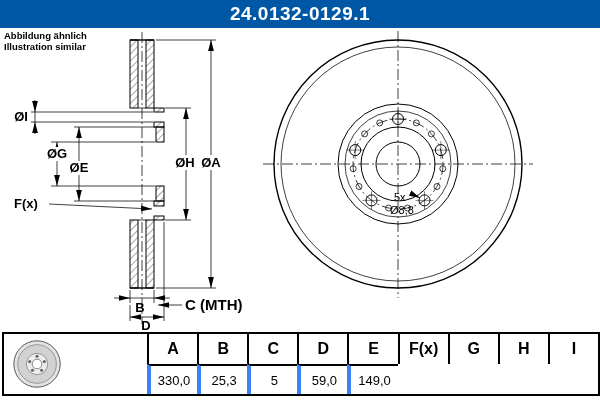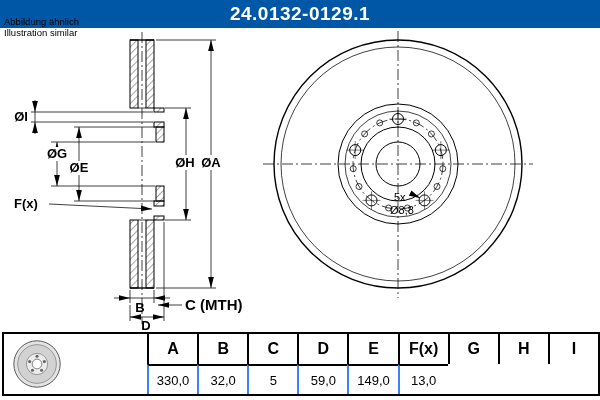--- a/index.html
+++ b/index.html
@@ -1,28 +1,28 @@
 <!DOCTYPE html>
 <html><head>
 <meta charset="utf-8">
 <style>
   html,body{margin:0;padding:0;background:#fff;}
   .page{position:relative;width:600px;height:400px;background:#fff;overflow:hidden;
         font-family:"Liberation Sans",sans-serif;color:#000;}
   .header{position:absolute;top:0;left:0;width:600px;height:28px;background:#0057A5;
           display:flex;align-items:center;justify-content:center;gap:48px;
           color:#fff;font-weight:bold;font-size:19px;letter-spacing:.5px;text-align:right;}
-  .note{position:absolute;top:16px;left:4px;font-size:9.5px;line-height:11px;z-index:2;}
+  .note{position:absolute;top:30px;left:4px;font-size:9.5px;line-height:11px;z-index:2;font-weight:bold;}
   svg.drawing{position:absolute;top:28px;left:0;}
   .spec-table{position:absolute;left:2px;top:332px;width:594px;height:60px;border:2px solid #000;
               display:grid;grid-template-columns:143px repeat(9,1fr);grid-template-rows:1fr 1fr;background:#fff;}
   .cell{display:flex;align-items:center;justify-content:center;overflow:hidden;}
   .icon-cell{grid-row:1/3;grid-column:1;justify-content:flex-start;padding-left:5px;}
   .head{border-left:2px solid #000;font-weight:bold;font-size:16px;}
-  .val{border-left:2px solid #3b82f6;border-top:2px solid #000;font-size:13px;}
+  .val{border-left:4px solid #3b82f6;border-top:2px solid #000;font-size:13px;}
   
   .thick{stroke:#000;stroke-width:1.4;fill:none;}
   .med{stroke:#000;stroke-width:1;fill:none;}
   .thin{stroke:#000;stroke-width:.75;fill:none;}
   .hair{stroke:#000;stroke-width:.5;fill:none;}
   .dim{stroke:#000;stroke-width:.75;fill:none;}
   .cl{stroke:#000;stroke-width:.75;fill:none;stroke-dasharray:11 3 2 3;}
   .lbg{fill:#fff;stroke:none;}
   .dl{font:bold 13px "Liberation Sans",sans-serif;fill:#000;}
   .dlg{font:bold 15px "Liberation Sans",sans-serif;fill:#000;}
@@ -198,20 +198,19 @@
     <div class="cell head">B</div>
     <div class="cell head">C</div>
     <div class="cell head">D</div>
     <div class="cell head">E</div>
     <div class="cell head">F(x)</div>
     <div class="cell head">G</div>
     <div class="cell head">H</div>
     <div class="cell head">I</div>
 
     <div class="cell val">330,0</div>
-    <div class="cell val">32,0</div>
+    <div class="cell val">25,3</div>
     <div class="cell val">5</div>
     <div class="cell val">59,0</div>
     <div class="cell val">149,0</div>
-    <div class="cell val">13,0</div>
   </div>
 
 </div>
 
 </body></html>

